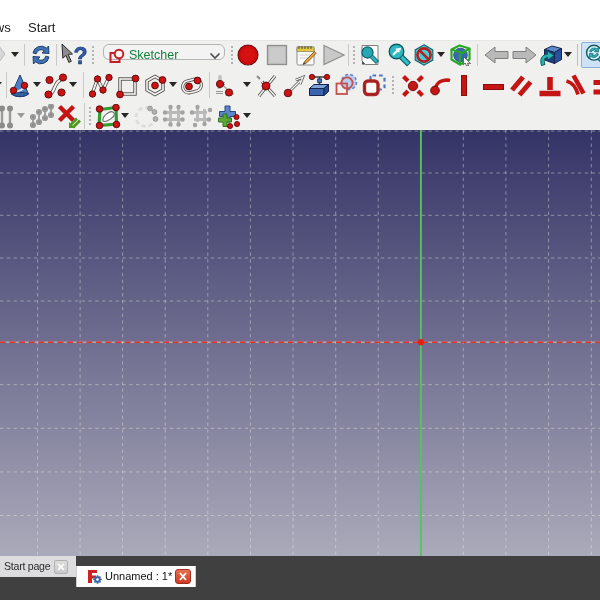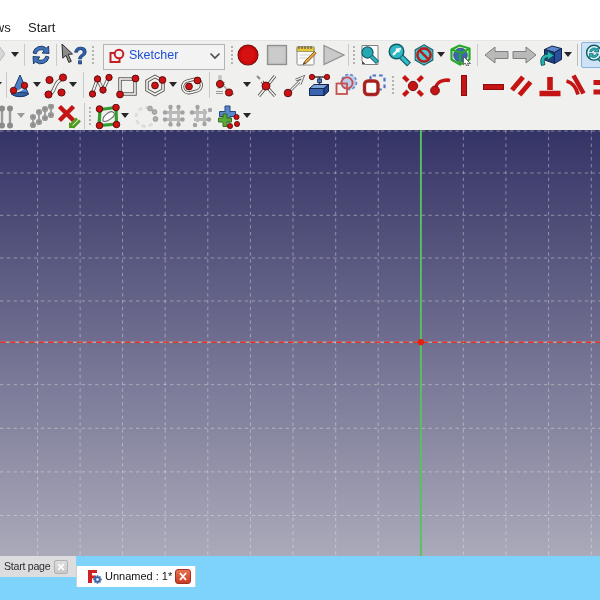--- a/index.html
+++ b/index.html
@@ -8,28 +8,28 @@
   #menubar{position:absolute;left:0;top:0;width:600px;height:41px;background:#ffffff;
     border-bottom:1px solid #e6e6e6;box-sizing:border-box;font-size:13px;color:#1b1b1b;}
   #toolbar{position:absolute;left:0;top:41px;width:600px;height:89px;background:#f0f0ef;}
   .vsep{position:absolute;width:1px;background:#c9c9c9;}
   .grip{position:absolute;width:0;border-left:2px dotted #b3b3b3;}
   .dd{position:absolute;width:0;height:0;border-left:4px solid transparent;
     border-right:4px solid transparent;border-top:5px solid #262626;}
   .ddg{border-top-color:#9a9a9a;}
   #viewport{position:absolute;left:0;top:130px;width:600px;height:426px;
     background:linear-gradient(#343366,#abaaba);}
-  #tabbar{position:absolute;left:0;top:556px;width:600px;height:44px;background:#7dd3fc;}
+  #tabbar{position:absolute;left:0;top:556px;width:600px;height:44px;background:#404040;}
   #starttab{position:absolute;left:0;top:0;width:76px;height:21px;background:#dddddf;
     font-size:11px;color:#2c2c2c;}
   #activetab{position:absolute;left:76px;top:0;width:120px;height:21px;background:#fdfdfd;
     border-left:1px solid #cfcfcf;border-right:1px solid #cfcfcf;box-sizing:border-box;
     font-size:11px;color:#111;margin-top:10px;}
-  #combo{position:absolute;left:103px;top:3px;width:122px;height:26px;background:#f3f3f3;
-    border:1px solid #b4b4b4;border-radius:0;box-sizing:border-box;font-size:13px;color:#1d4ed8;}
+  #combo{position:absolute;left:103px;top:3px;width:122px;height:16px;background:#f3f3f3;
+    border:1px solid #b4b4b4;border-radius:6px;box-sizing:border-box;font-size:13px;color:#15803d;}
 </style>
 </head>
 <body>
 <div id="menubar">
   <span class="abs" style="left:-42px;top:20px;">Windows</span>
   <span class="abs" style="left:28px;top:20px;">Start</span>
 </div>
 
 <div id="toolbar">
 

